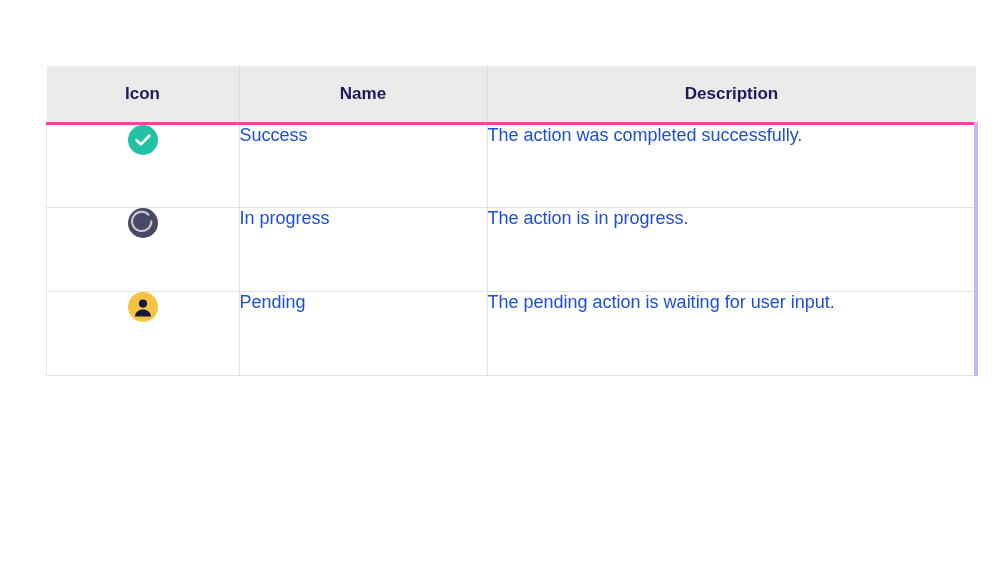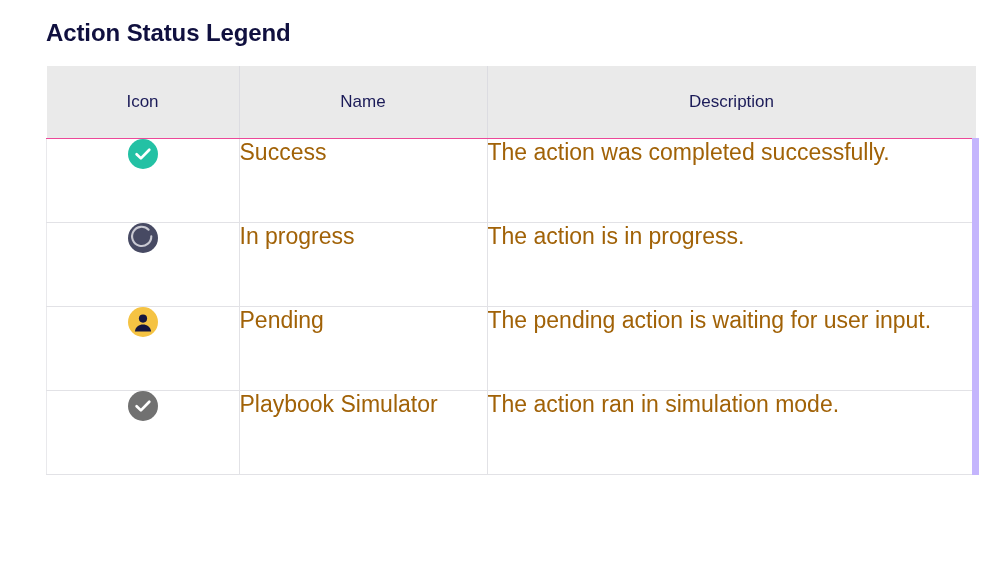--- a/index.html
+++ b/index.html
@@ -47,23 +47,23 @@
     border: 1px solid #dcdce1;
     padding: 0;
     vertical-align: top;
   }
 
   .legend-table thead th {
     background: #eaeaea;
     border-top: none;
     border-left-color: #dcdce1;
     border-right-color: #dcdce1;
-    border-bottom: 1px solid #ec4899;
-    height: 72px;
-    font-weight: normal;
+    border-bottom: 3px solid #ec4899;
+    height: 56px;
+    font-weight: bold;
     font-size: 17px;
     color: #1b1b58;
     text-align: center;
     vertical-align: middle;
   }
   .legend-table thead th.col-icon { border-left: none; }
   .legend-table thead th.col-desc { border-right: none; }
 
   .col-icon  { width: 192px; }
   .col-name  { width: 247px; }
@@ -71,31 +71,31 @@
 
   .legend-table tbody tr { height: 84px; }
 
   .legend-table tbody td {
     border-left: 1px solid #e2e2e6;
     border-right: 1px solid #e2e2e6;
     border-top: 1px solid #e2e2e6;
     border-bottom: 1px solid #e2e2e6;
   }
   .legend-table tbody td.cell-icon  { border-left: 1px solid #e9e9ec; }
-  .legend-table tbody td.cell-desc  { border-right: 7px solid #c4b5fd; }
+  .legend-table tbody td.cell-desc  { border-right: 4px solid #c4b5fd; }
 
   .cell-icon {
     text-align: center;
     padding-top: 14px;
   }
 
   .cell-name,
   .cell-desc {
-    font-size: 23px;
-    color: #a16207;
+    font-size: 18px;
+    color: #1d4ed8;
     padding-left: 18px;
     padding-top: 47px;
     white-space: nowrap;
   }
   .cell-desc { padding-left: 19px; }
 
   
   .status-icon {
     display: inline-block;
     width: 30px;
@@ -114,21 +114,20 @@
   .icon-failed   { background: #ef4b4b; }
   .icon-pending  { background: #f5c343; }
   .icon-inprog   { background: #474a63; }
   .icon-sim      { background: #717171; }
 </style>
 </head>
 <body>
 
 <div class="page">
 
-  <div class="page-title">Action Status Legend</div>
 
   <table class="legend-table">
     <thead>
       <tr>
         <th class="col-icon">Icon</th>
         <th class="col-name">Name</th>
         <th class="col-desc">Description</th>
       </tr>
     </thead>
     <tbody>
@@ -164,28 +163,17 @@
             <svg viewBox="0 0 30 30" aria-hidden="true">
               <circle cx="15" cy="11.6" r="4.1" fill="#16163f"></circle>
               <path d="M6.9 24.4 C7.6 19.5 11.0 17.4 15 17.4 C19.0 17.4 22.4 19.5 23.1 24.4 Z" fill="#16163f"></path>
             </svg>
           </span>
         </td>
         <td class="cell-name">Pending</td>
         <td class="cell-desc">The pending action is waiting for user input.</td>
       </tr>
 
-      <tr>
-        <td class="cell-icon">
-          <span class="status-icon icon-sim">
-            <svg viewBox="0 0 30 30" aria-hidden="true">
-              <path d="M8.6 15.2 L12.9 19.4 L21.3 10.8" fill="none" stroke="#ffffff" stroke-width="2.7" stroke-linecap="round" stroke-linejoin="round"></path>
-            </svg>
-          </span>
-        </td>
-        <td class="cell-name">Playbook Simulator</td>
-        <td class="cell-desc">The action ran in simulation mode.</td>
-      </tr>
 
     </tbody>
   </table>
 
 </div>
 
 </body></html>

